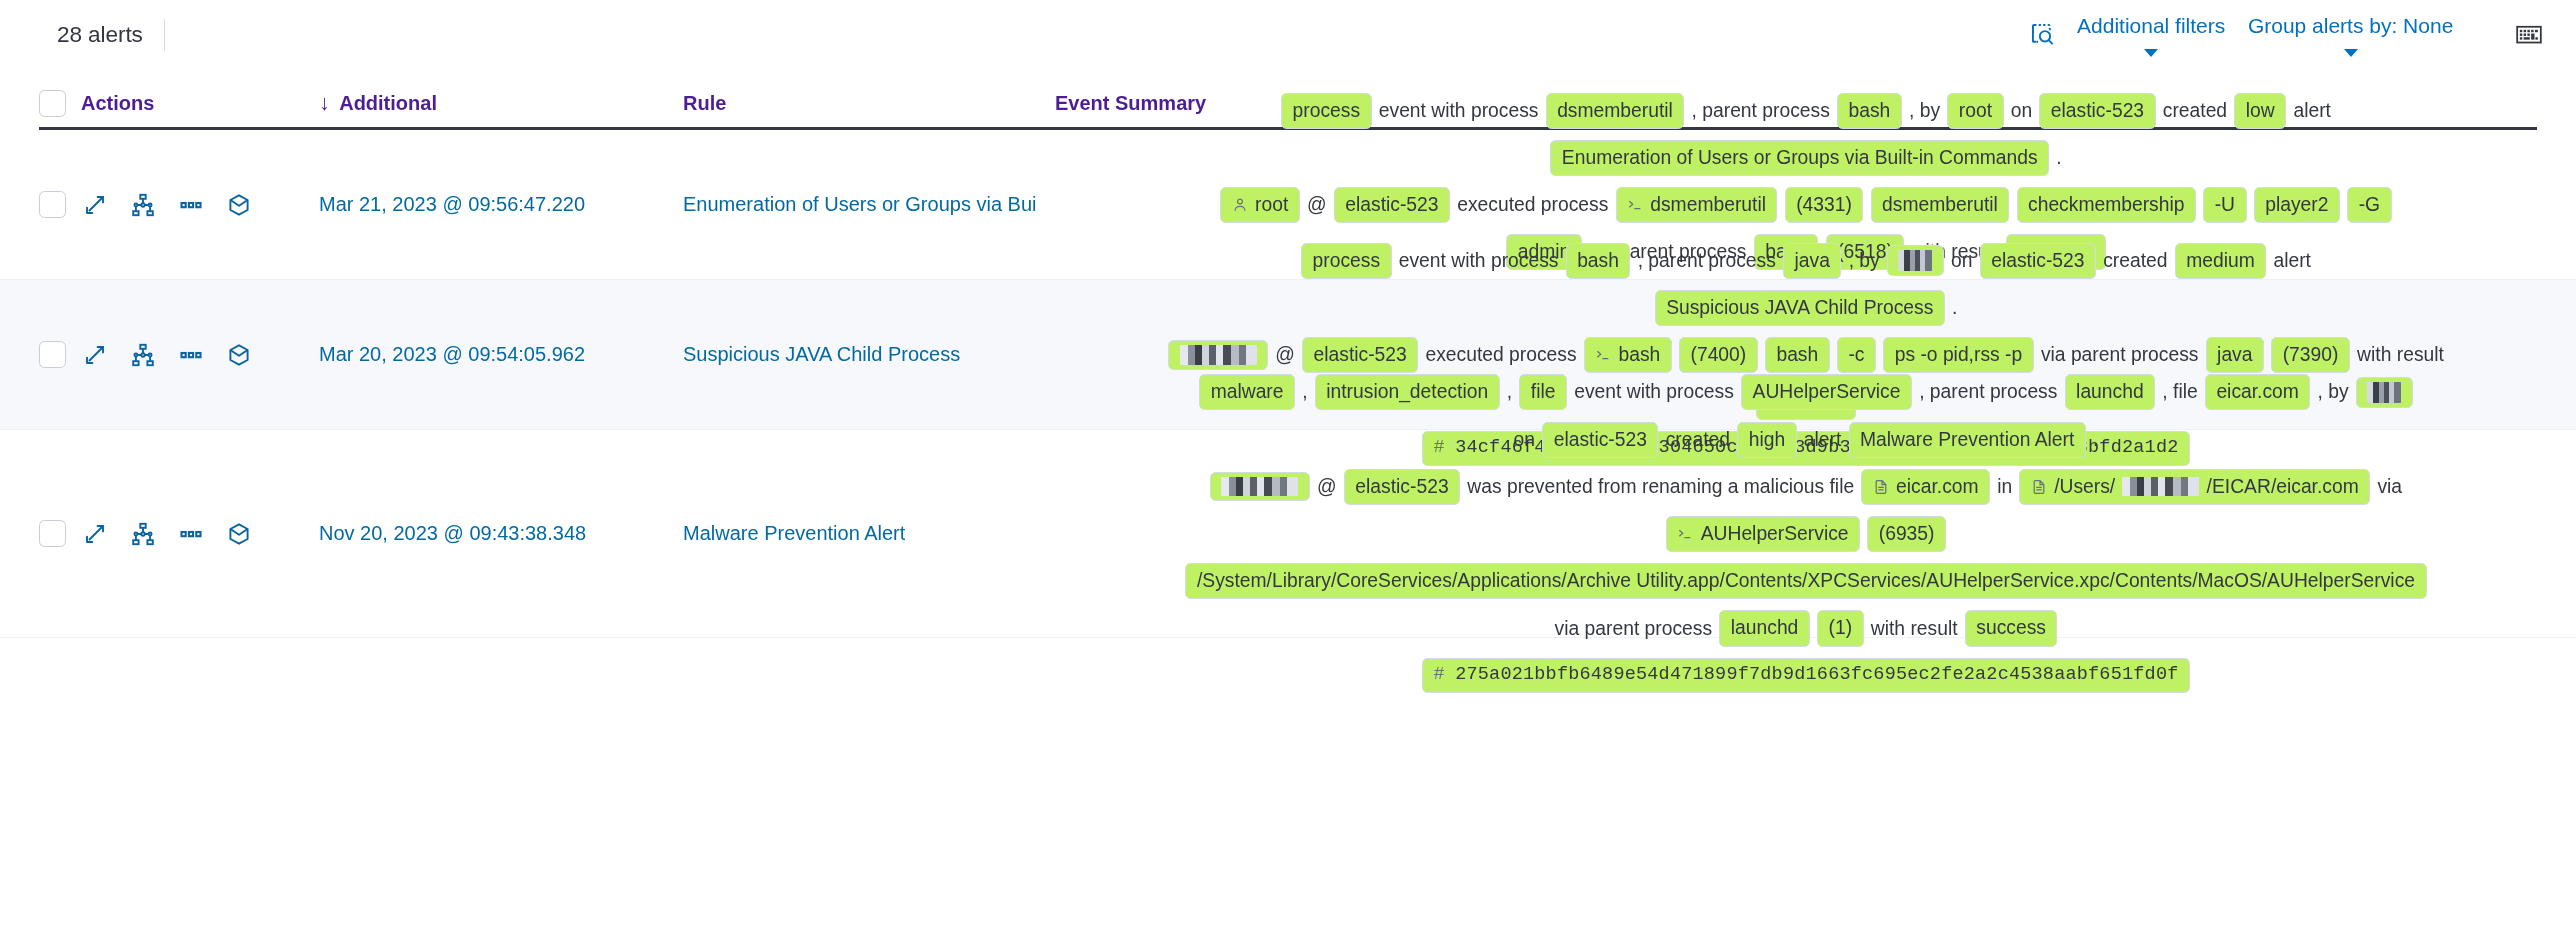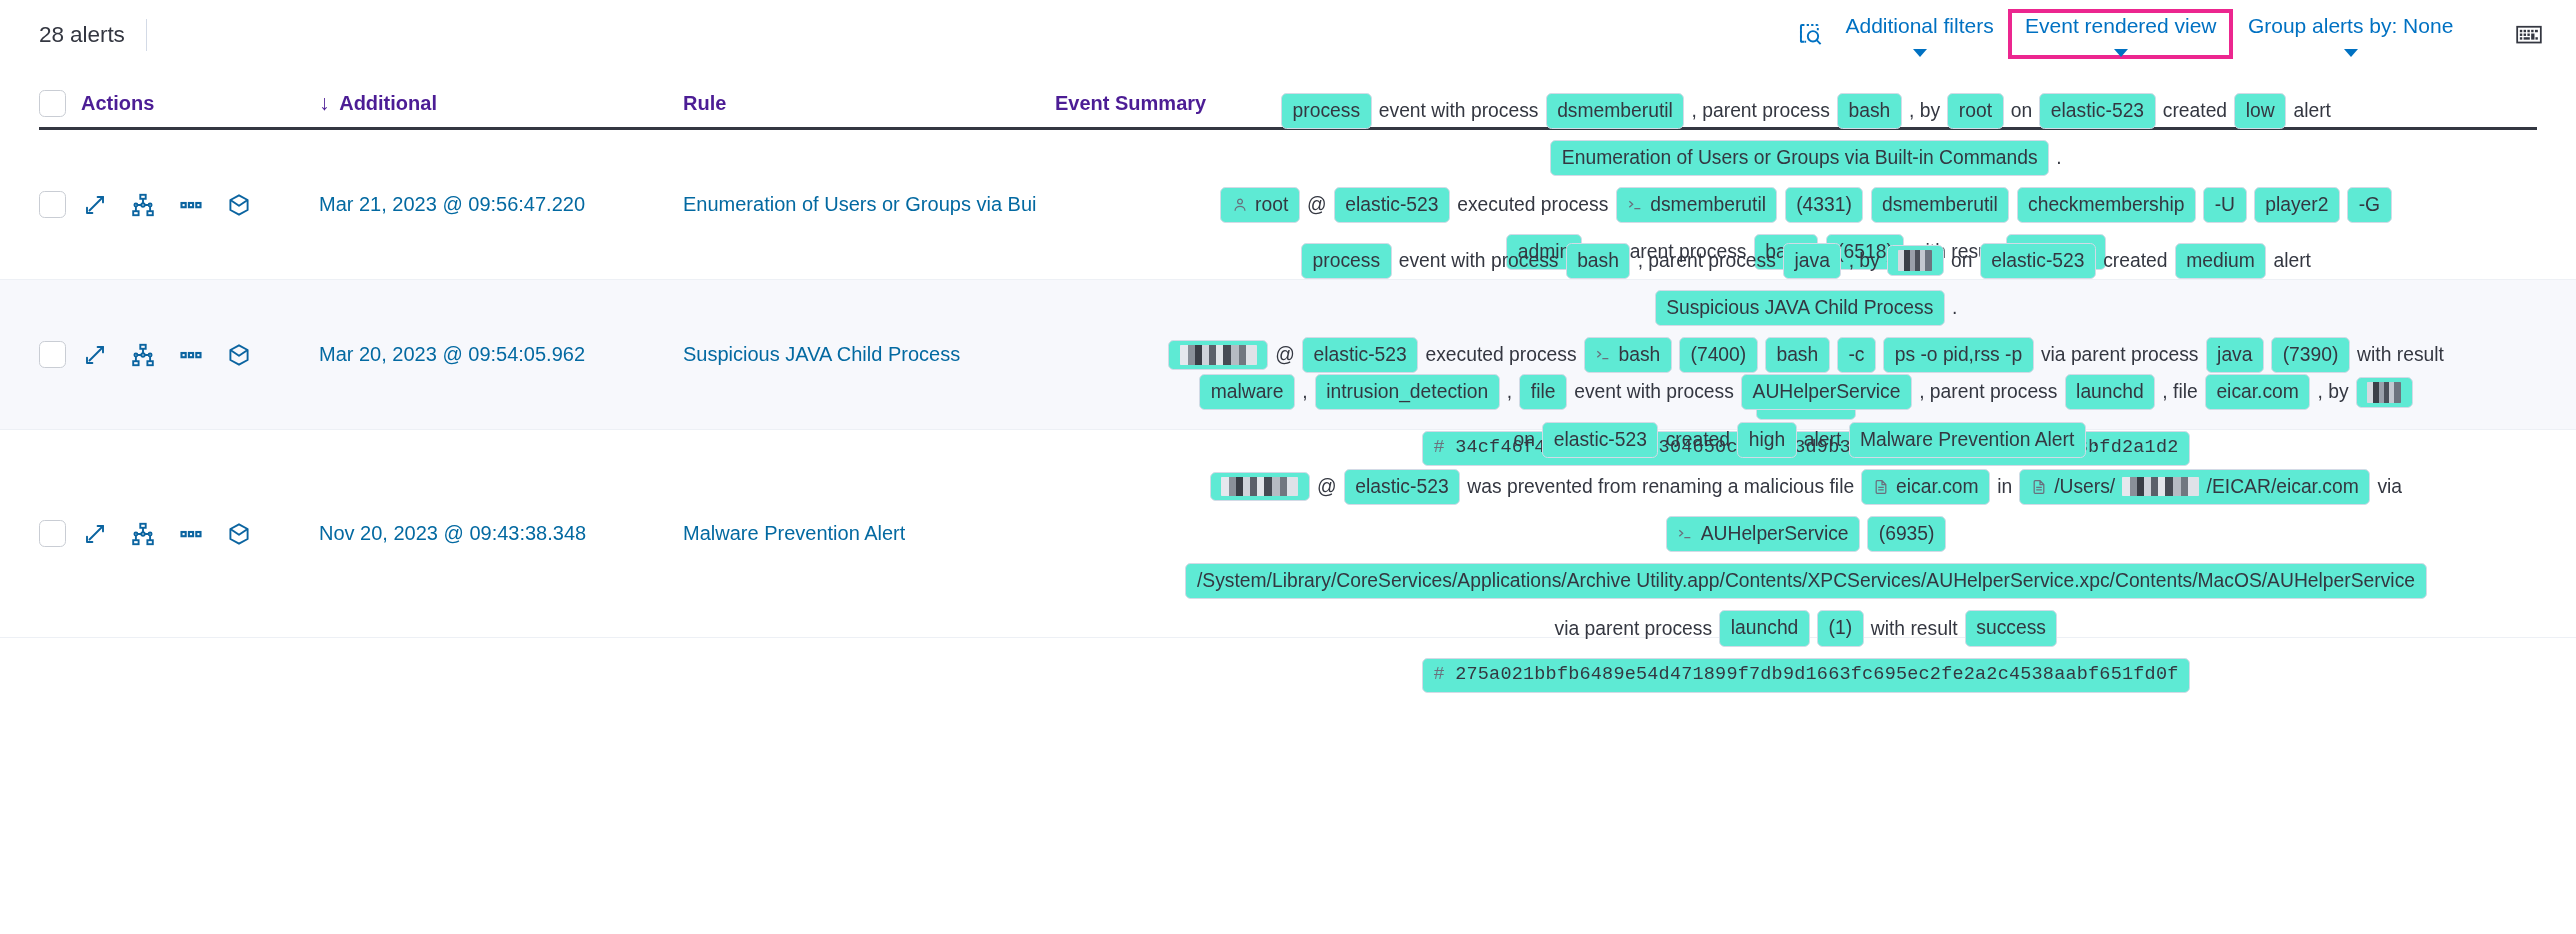--- a/index.html
+++ b/index.html
@@ -20,21 +20,21 @@
   .toolbar {
     position: absolute;
     top: 0; left: 0; right: 0;
     height: 69px;
     display: flex;
     align-items: center;
   }
   .alerts-count-wrap {
     display: flex;
     align-items: center;
-    padding-left: 39px;
+    padding-left: 57px;
     height: 100%;
   }
   .alerts-count {
     font-size: 22.6px;
     font-weight: 400;
     color: #343741;
     letter-spacing: -0.1px;
   }
   .vsep {
     width: 0.8px;
@@ -166,21 +166,21 @@
     padding: 8px 27px 8px 8px;
     font-size: 19.3px;
     color: #343741;
     line-height: 1.55;
   }
   .plain { white-space: nowrap; }
   .chip {
     display: inline-flex;
     align-items: center;
     gap: 7.2px;
-    background: #5eead4;
+    background: #bef264;
     border: 0.8px solid #d3dae6;
     border-radius: 5.6px;
     padding: 4px 10.5px;
     font-size: 19.3px;
     color: #343741;
     white-space: nowrap;
     cursor: pointer;
     line-height: 1.35;
     text-align: right;
   }
@@ -224,26 +224,20 @@
         <circle cx="14.2" cy="13.6" r="4.6"></circle>
         <path d="M17.7 17.2 21 20.5"></path>
       </svg>
     </div>
 
     <button class="tb-btn">
       <span>Additional filters</span>
       <span class="chev"></span>
     </button>
 
-    <div class="highlight-box">
-      <button class="tb-btn">
-        <span>Event rendered view</span>
-        <span class="chev"></span>
-      </button>
-    </div>
 
     <button class="tb-btn">
       <span>Group alerts by: None</span>
       <span class="chev"></span>
     </button>
 
     <div class="tb-icon-btn kbd-btn">
       <svg width="26" height="19.3" viewBox="0 0 32 24" fill="none" stroke="#343741" stroke-width="2.2">
         <rect x="1.3" y="2.2" width="29.4" height="19.6"></rect>
         <g fill="#343741" stroke="none">

